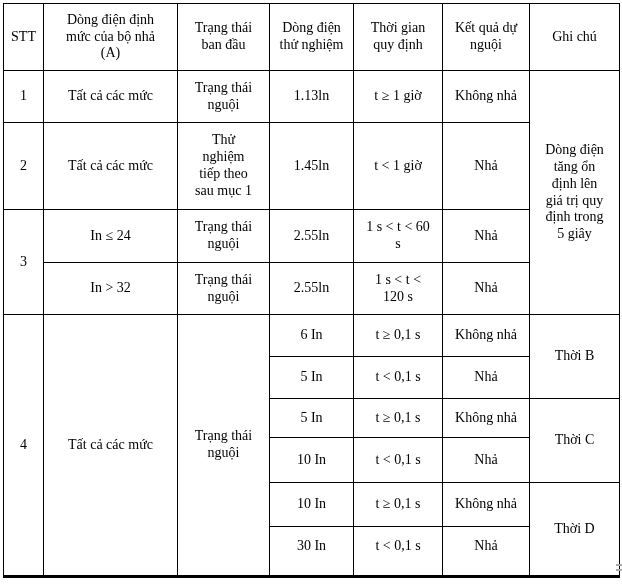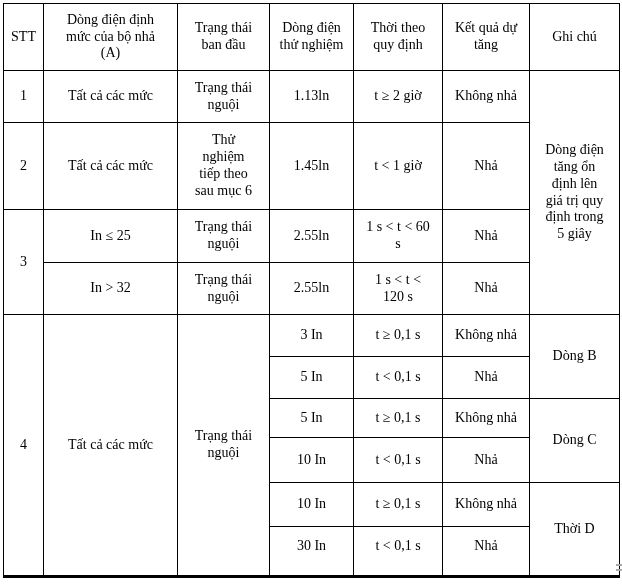--- a/index.html
+++ b/index.html
@@ -50,58 +50,58 @@
   <tbody>
     <tr style="height:67px">
       <th>STT</th>
       <th>Dòng điện định
 mức của bộ nhả
 (A)</th>
       <th>Trạng thái
 ban đầu</th>
       <th>Dòng điện
 thử nghiệm</th>
-      <th>Thời theo
+      <th>Thời gian
 quy định</th>
       <th>Kết quả dự
-tăng</th>
+nguội</th>
       <th>Ghi chú</th>
     </tr>
 
     <tr style="height:52px">
       <td class="stt">1</td>
       <td>Tất cả các mức</td>
       <td class="state-col">Trạng thái
 nguội</td>
       <td>1.13ln</td>
-      <td>t ≥ 2 giờ</td>
+      <td>t ≥ 1 giờ</td>
       <td>Không nhả</td>
       <td rowspan="4">Dòng điện
 tăng ổn
 định lên
 giá trị quy
 định trong
 5 giây</td>
     </tr>
 
     <tr style="height:87px">
       <td class="stt">2</td>
       <td>Tất cả các mức</td>
       <td class="state-col">Thử
 nghiệm
 tiếp theo
-sau mục 6</td>
+sau mục 1</td>
       <td>1.45ln</td>
       <td>t &lt; 1 giờ</td>
       <td>Nhả</td>
     </tr>
 
     <tr style="height:53px">
       <td class="stt" rowspan="2">3</td>
-      <td>In ≤ 25</td>
+      <td>In ≤ 24</td>
       <td class="state-col">Trạng thái
 nguội</td>
       <td>2.55ln</td>
       <td>1 s &lt; t &lt; 60
 s</td>
       <td>Nhả</td>
     </tr>
 
     <tr style="height:52px">
       <td>In &gt; 32</td>
@@ -111,37 +111,37 @@
       <td>1 s &lt; t &lt;
 120 s</td>
       <td>Nhả</td>
     </tr>
 
     <tr style="height:42px">
       <td class="stt" rowspan="6">4</td>
       <td rowspan="6">Tất cả các mức</td>
       <td class="state-col" rowspan="6">Trạng thái
 nguội</td>
-      <td>3 In</td>
+      <td>6 In</td>
       <td>t ≥ 0,1 s</td>
       <td>Không nhả</td>
-      <td rowspan="2">Dòng B</td>
+      <td rowspan="2">Thời B</td>
     </tr>
 
     <tr style="height:42px">
       <td>5 In</td>
       <td>t &lt; 0,1 s</td>
       <td>Nhả</td>
     </tr>
 
     <tr style="height:39px">
       <td>5 In</td>
       <td>t ≥ 0,1 s</td>
       <td>Không nhả</td>
-      <td rowspan="2">Dòng C</td>
+      <td rowspan="2">Thời C</td>
     </tr>
 
     <tr style="height:45px">
       <td>10 In</td>
       <td>t &lt; 0,1 s</td>
       <td>Nhả</td>
     </tr>
 
     <tr style="height:44px">
       <td>10 In</td>

